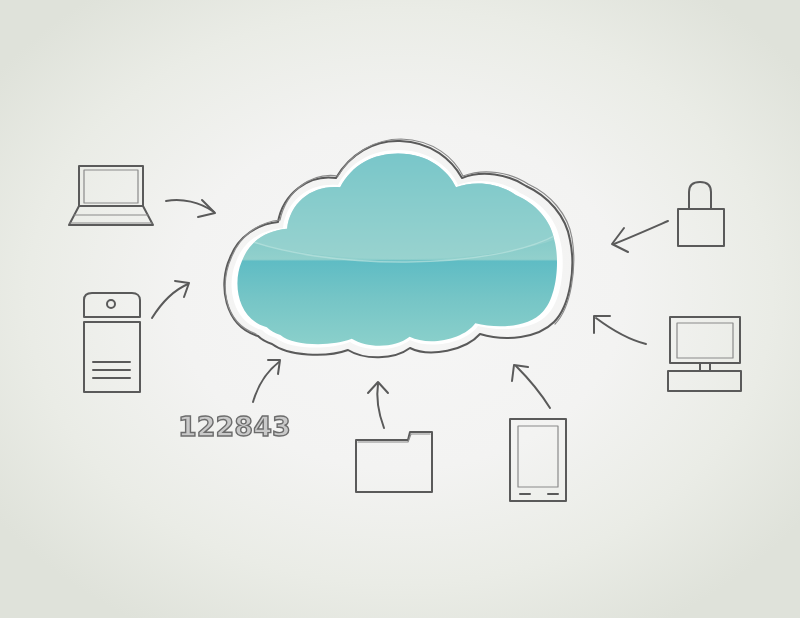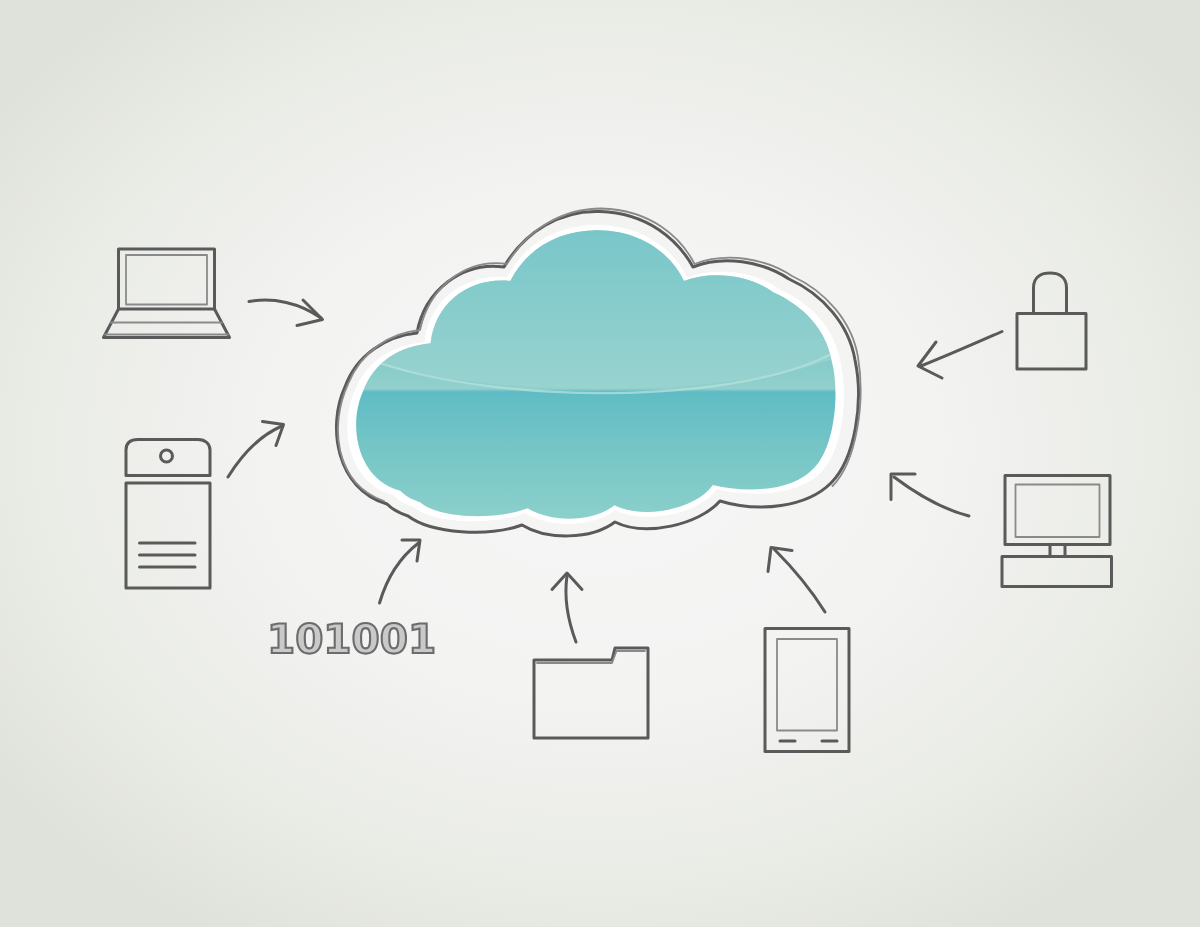--- a/index.html
+++ b/index.html
@@ -152,14 +152,14 @@
     <g>
       <path class="sketch" d="M689,209 L689,192 C689,184 695,182 700,182 C705,182 711,184 711,192 L711,209"></path>
       <rect class="sketch" x="678" y="209" width="46" height="37"></rect>
     </g>
     <g>
       <path class="sketch" d="M668,221 C652,228 634,236 614,244"></path>
       <path class="sketch" d="M624,228 L612,244 L628,252"></path>
     </g>
   </svg>
 
-  <div class="binary-label">101001</div>
+  <div class="binary-label">122843</div>
 </div>
 
 </body></html>

